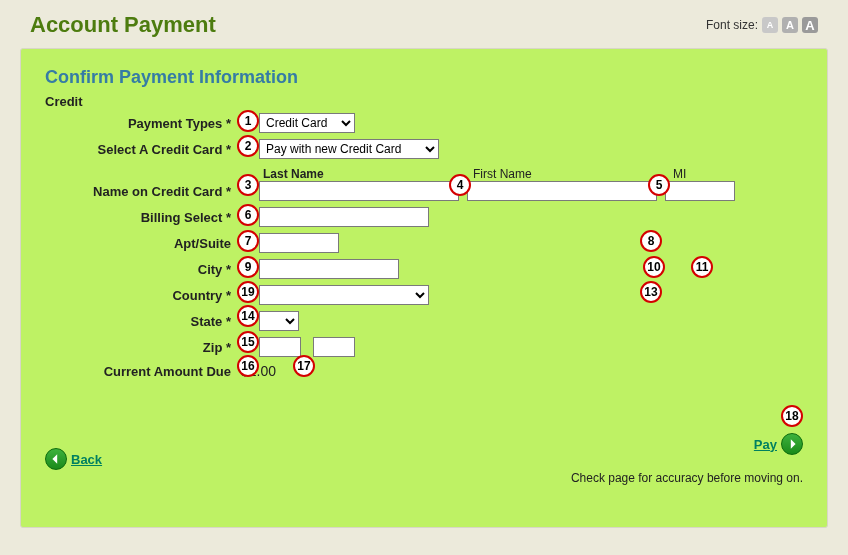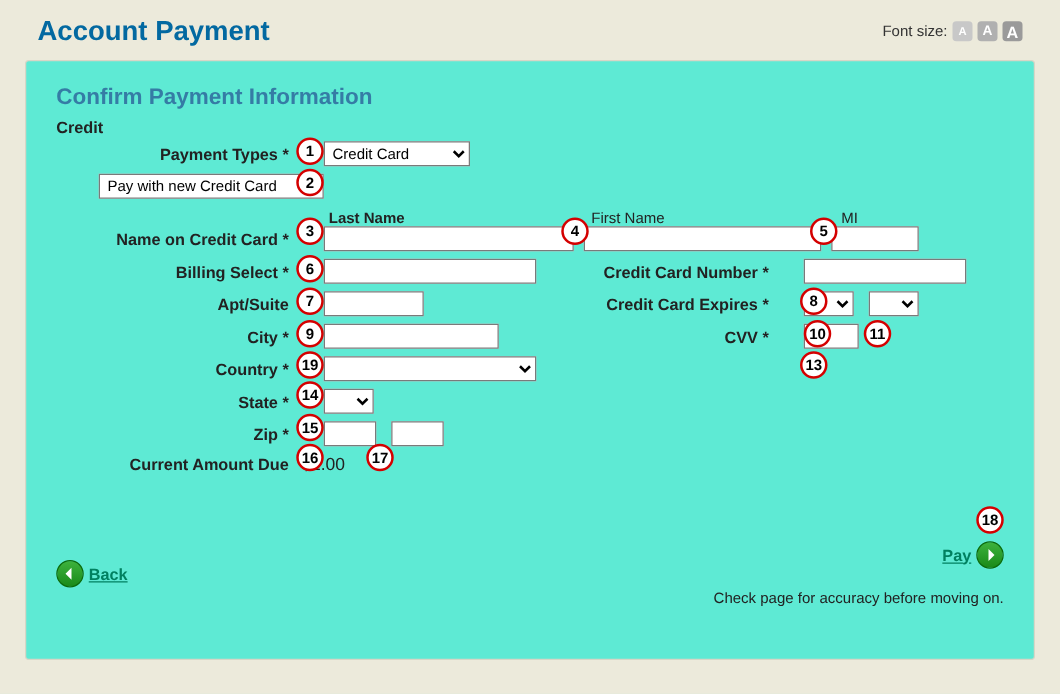--- a/index.html
+++ b/index.html
@@ -17,21 +17,21 @@
     padding: 8px 10px;
     position: relative;
   }
   .header-row {
     display: flex;
     align-items: center;
     justify-content: space-between;
     padding: 4px 20px 6px 20px;
   }
   .page-title {
-    color: #0369a1;
+    color: #4d7c0f;
     font-size: 22px;
     font-weight: bold;
   }
   .font-size-group {
     display: flex;
     align-items: center;
     gap: 4px;
     font-size: 12px;
     color: #333;
   }
@@ -45,21 +45,21 @@
     cursor: pointer;
     color: #fff;
     font-size: 11px;
     line-height: 1;
   }
   .fs-1 { background:#c8c8c8; font-size:9px; }
   .fs-2 { background:#b0b0b0; font-size:11px; }
   .fs-3 { background:#9a9a9a; font-size:13px; }
 
   .panel {
-    background: #5eead4;
+    background: #bef264;
     border: 1px solid #d8d6c6;
     border-radius: 3px;
     margin: 4px 10px 10px 10px;
     padding: 18px 24px 20px 24px;
     min-height: 480px;
     position: relative;
   }
   .section-title {
     color: #357ca5;
     font-size: 18px;
@@ -198,26 +198,27 @@
       <div class="badge" style="left:636px; top:143px;">11</div>
       <div class="badge" style="left:182px; top:168px;">19</div>
       <div class="badge" style="left:585px; top:168px;">13</div>
       <div class="badge" style="left:182px; top:192px;">14</div>
       <div class="badge" style="left:182px; top:218px;">15</div>
       <div class="badge" style="left:182px; top:242px;">16</div>
       <div class="badge" style="left:238px; top:242px;">17</div>
 
       <div class="row">
         <div class="lbl bold req">Payment Types</div>
-        <select style="width:117px; margin-left:24px;">
+        <select style="width:96px; margin-left:24px;">
           <option>Credit Card</option>
         </select>
       </div>
 
       <div class="row">
+        <div class="lbl bold req">Select A Credit Card</div>
         <select style="width:180px; margin-left:24px;">
           <option>Pay with new Credit Card</option>
         </select>
       </div>
 
       <div class="col-headers">
         <span style="margin-left:24px;font-weight:bold;">Last Name</span>
         <span>First Name</span>
         <span>MI</span>
       </div>
@@ -260,39 +261,20 @@
             <div class="lbl bold req">Zip</div>
             <input type="text" style="width: 42px; margin-left: 24px;" value="">
             <input type="text" style="width: 42px; margin-left: 12px;" value="">
           </div>
           <div class="row">
             <div class="lbl bold">Current Amount Due</div>
             <div style="margin-left:6px; font-size:14px;">$1.00</div>
           </div>
         </div>
 
-        <div class="right-col">
-          <div class="row">
-            <div class="lbl bold req">Credit Card Number</div>
-            <input type="text" style="width: 130px; margin-left: 24px;" value="">
-          </div>
-          <div class="row">
-            <div class="lbl bold req">Credit Card Expires</div>
-            <select style="width:40px; margin-left:24px;">
-              <option></option>
-            </select>
-            <select style="width:40px; margin-left:12px;">
-              <option></option>
-            </select>
-          </div>
-          <div class="row">
-            <div class="lbl bold req">CVV</div>
-            <input type="text" style="width: 44px; margin-left: 24px;" value="">
-          </div>
-        </div>
       </div>
     </div>
 
     <div class="footer-row">
       <div class="navbtn">
         <span class="circicon">
           <svg viewBox="0 0 10 10">
               <path d="M6 1 L2 5 L6 9 Z"></path>
             </svg>
         </span>

